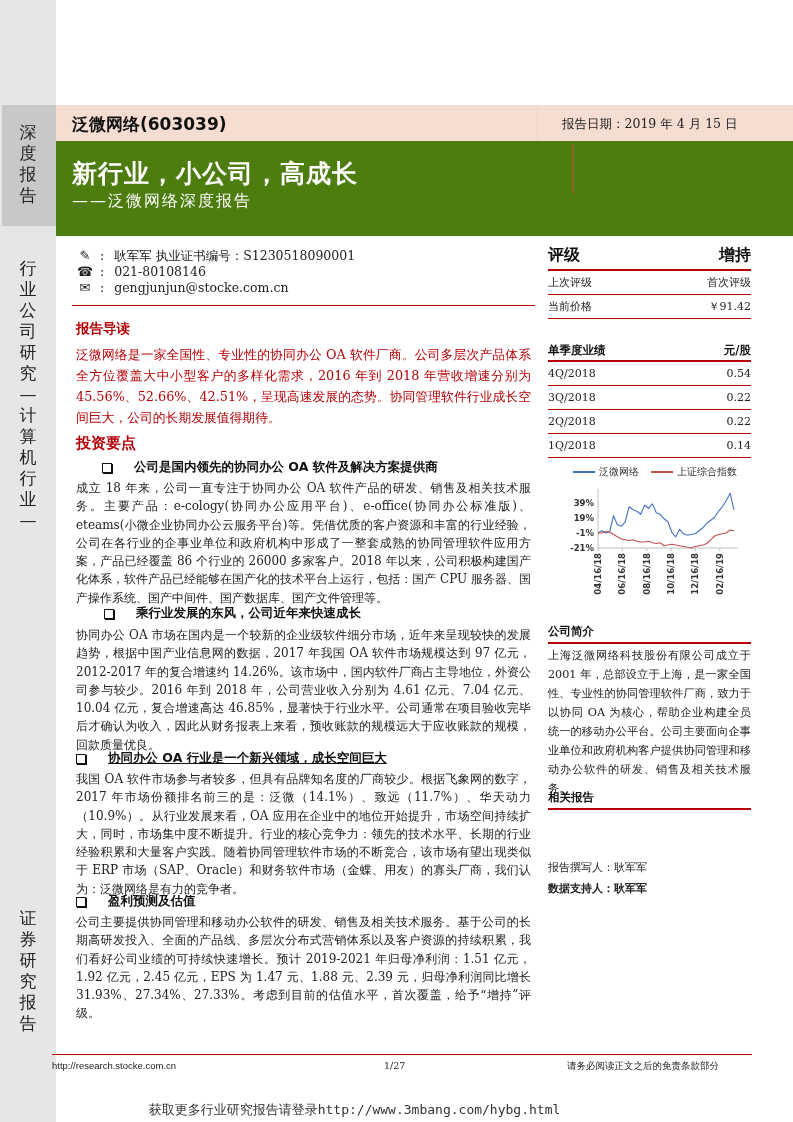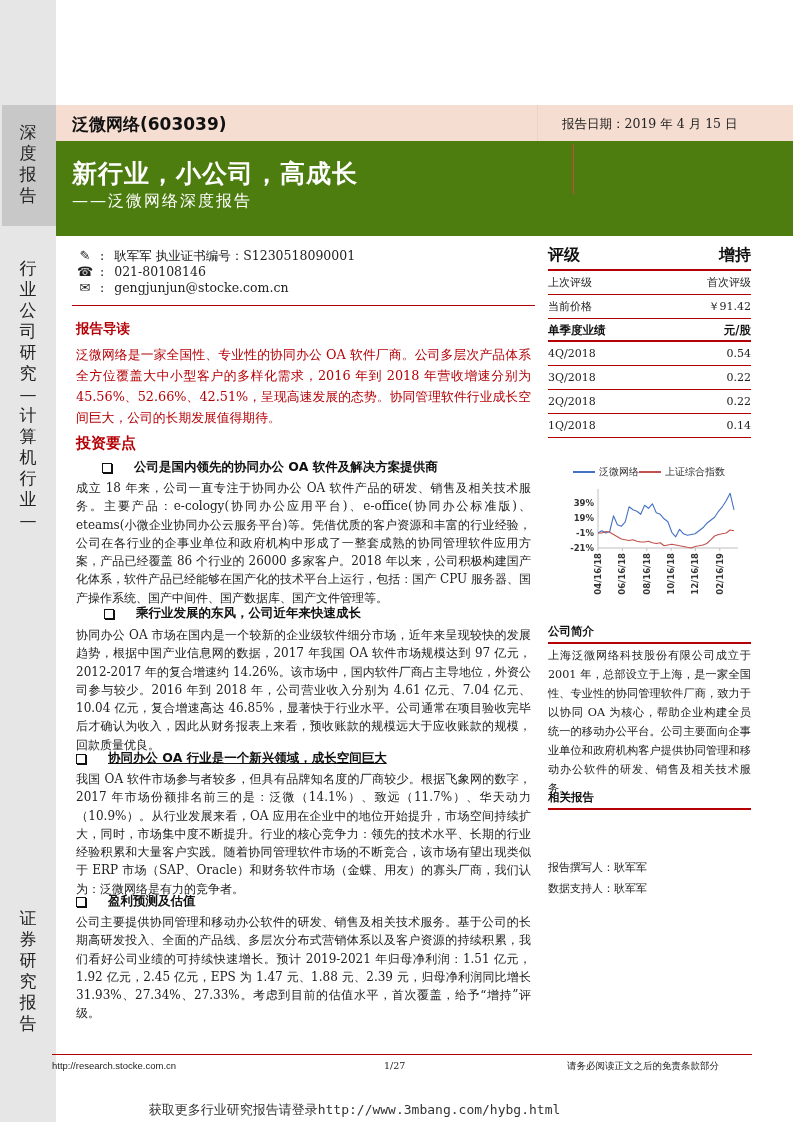--- a/index.html
+++ b/index.html
@@ -154,21 +154,21 @@
   <div class="kv">
     <span>上次评级</span>
     <span>首次评级</span>
   </div>
   <div class="kv">
     <span>当前价格</span>
     <span>￥91.42</span>
   </div>
 </div>
 
-<div class="right-col" style="top:320px;">
+<div class="right-col" style="top:340px;">
   <div class="tbl-head">
     <span>单季度业绩</span>
     <span>元/股</span>
   </div>
   <div class="kv">
     <span>4Q/2018</span>
     <span>0.54</span>
   </div>
   <div class="kv">
     <span>3Q/2018</span>
@@ -180,21 +180,21 @@
   </div>
   <div class="kv">
     <span>1Q/2018</span>
     <span>0.14</span>
   </div>
 </div>
 
 <div class="chart-wrap">
   <div class="legend">
     <span class="sw" style="background:#4472c4;"></span>
-    <span style="text-align:center;">泛微网络</span>
+    <span style="margin-right:12px;text-align:center;">泛微网络</span>
     <span class="sw" style="background:#c0504d;"></span>
     <span>上证综合指数</span>
   </div>
   <svg id="chart-svg" width="245" height="150" style="position:absolute;left:0;top:0;">
       <line x1="50" y1="26" x2="50" y2="85" stroke="#bfbfbf" stroke-width="1"></line>
       <line x1="50" y1="85" x2="190" y2="85" stroke="#bfbfbf" stroke-width="1"></line>
       <text x="46" y="43" font-size="8.5" text-anchor="end" fill="#333" font-family="DejaVu Sans, sans-serif" font-weight="bold">39%</text>
       <text x="46" y="58" font-size="8.5" text-anchor="end" fill="#333" font-family="DejaVu Sans, sans-serif" font-weight="bold">19%</text>
       <text x="46" y="73" font-size="8.5" text-anchor="end" fill="#333" font-family="DejaVu Sans, sans-serif" font-weight="bold">-1%</text>
       <text x="46" y="88" font-size="8.5" text-anchor="end" fill="#333" font-family="DejaVu Sans, sans-serif" font-weight="bold">-21%</text>
@@ -218,19 +218,19 @@
 <div class="right-col" style="top:624px;">
   <div class="side-head">公司简介</div>
   <div class="side-para">上海泛微网络科技股份有限公司成立于 2001 年，总部设立于上海，是一家全国性、专业性的协同管理软件厂商，致力于以协同 OA 为核心，帮助企业构建全员统一的移动办公平台。公司主要面向企事业单位和政府机构客户提供协同管理和移动办公软件的研发、销售及相关技术服务。</div>
 </div>
 
 <div class="right-col" style="top:790px;">
   <div class="side-head">相关报告</div>
 </div>
 
 <div class="right-col analyst" style="top:860px;">报告撰写人：耿军军</div>
-<div class="right-col analyst" style="top:881px;">数据支持人：耿军军</div>
+<div class="right-col analyst" style="top:881px;font-weight:bold;">数据支持人：耿军军</div>
 
 <div class="footer-rule"></div>
 <div class="footer" style="left:52px; font-family:'Liberation Sans Narrow','Liberation Sans',sans-serif;">http://research.stocke.com.cn</div>
 <div class="footer" style="left:384px;">1/27</div>
 <div class="footer" style="left:567px;">请务必阅读正文之后的免责条款部分</div>
 <div class="promo">获取更多行业研究报告请登录http://www.3mbang.com/hybg.html</div>
 
 </body></html>

